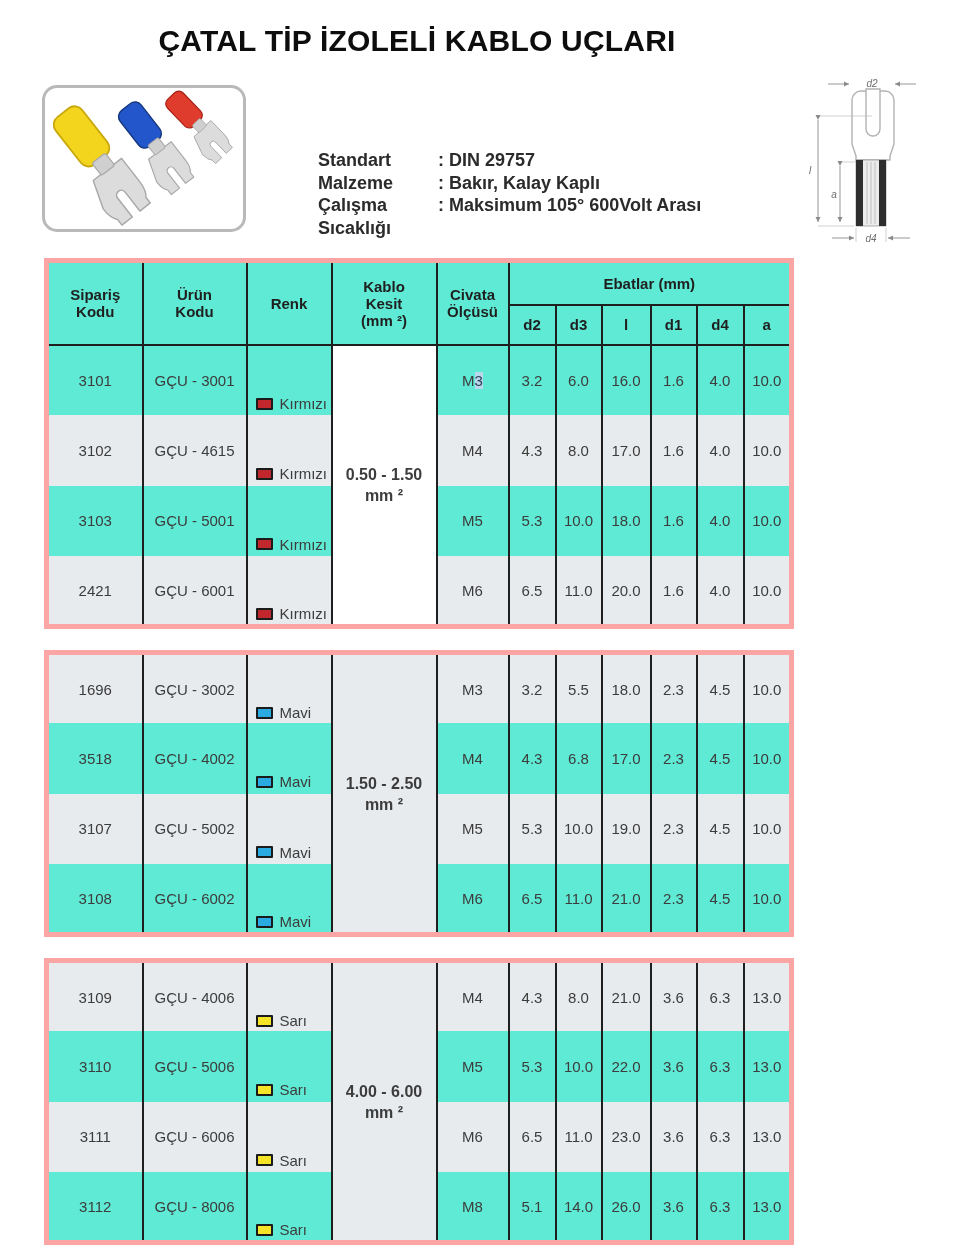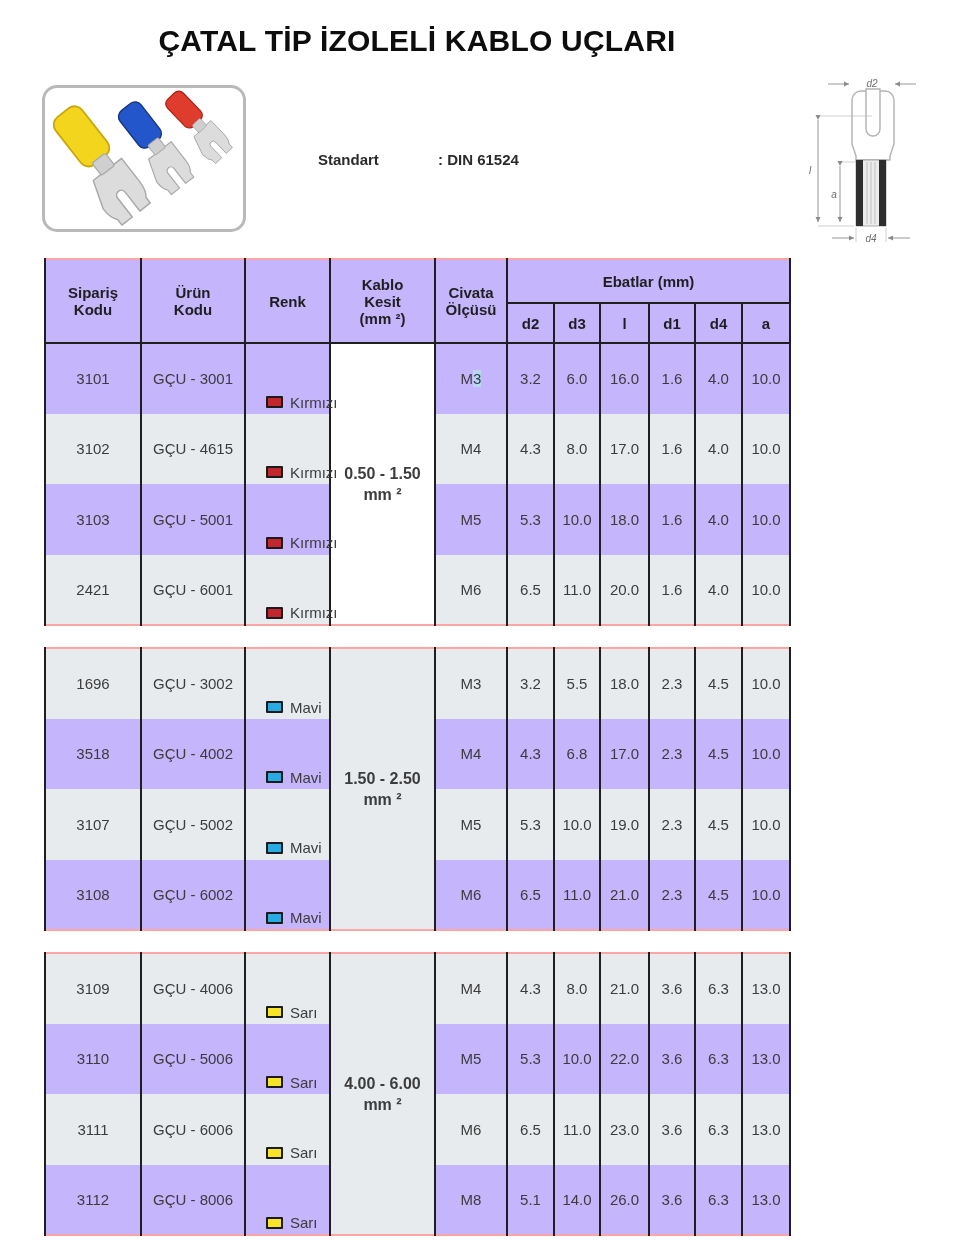--- a/index.html
+++ b/index.html
@@ -20,48 +20,48 @@
     font-size: 30px; font-weight: 800; letter-spacing: 0.2px;
     color: #0d0d0d;
   }
   .product-photo-box {
     position: absolute; left: 42px; top: 85px;
     width: 204px; height: 147px;
     border: 3px solid #b9b9b9; border-radius: 15px;
     background: #fff; overflow: hidden;
   }
   .specs { position: absolute; left: 318px; top: 149px; }
-  .spec-row { display: flex; font-size: 15px; line-height: 22.5px; font-weight: 700; color: #2b2b2b; }
+  .spec-row { display: flex; font-size: 18px; line-height: 22.5px; font-weight: 700; color: #2b2b2b; }
   .spec-label { width: 120px; }
   .spec-value { white-space: pre; }
   .tech-drawing { position: absolute; left: 792px; top: 68px; width: 164px; height: 184px; }
 
   
   .data-table {
     border-collapse: collapse; table-layout: fixed;
     width: 746px; margin-left: 44px; margin-bottom: 21px;
-    border: 2px solid #fca5a5;
-    background: #c4b5fd;
+    border: 5px solid #fca5a5;
+    background: #5eead4;
   }
   .tables-area { position: relative; }
   .data-table th, .data-table td {
     border-left: 2px solid #1f1f1f; border-right: 2px solid #1f1f1f;
     text-align: center; vertical-align: middle;
     font-size: 15px;
   }
   .data-table thead th {
     font-weight: 700; color: #1f1f1f; white-space: pre-line; line-height: 17px;
     border-bottom: 2px solid #1f1f1f;
   }
   th.ebatlar-header { height: 44px; }
   .subdim-row th { height: 40px; }
   .data-table tbody td { height: 70.5px; color: #3c3c3c; }
   tr.shaded td { background: #e8ebee; }
   td.kesit-cell { background: #ffffff; font-weight: 700; color: #1f1f1f; font-size: 16px; line-height: 21px; }
-  .renk-cell-inner { display: flex; align-items: center; justify-content: flex-start; padding-left: 20px; gap: 7px; margin-top: 47px; }
+  .renk-cell-inner { display: flex; align-items: center; justify-content: flex-start; padding-left: 8px; gap: 7px; margin-top: 47px; }
   .color-swatch {
     width: 17px; height: 12px; flex: 0 0 auto;
     border: 2px solid #1b1b1b; border-radius: 1px;
   }
   .text-selection { background: #b9d8ec; color: #2c3e55; }
 </style>
 </head>
 <body>
 
 <div class="page-header">
@@ -89,21 +89,29 @@
       <g transform="translate(152,35) rotate(-44) scale(0.78)">
         <rect x="-14" y="-48" width="28" height="48" rx="8" fill="#e03c2d" stroke="#a32014" stroke-width="1.5"></rect>
         <use href="#fork-metal"></use>
       </g>
     </svg>
   </div>
 
   <div class="specs">
     <div class="spec-row">
       <span class="spec-label">Standart</span>
-      <span class="spec-value">: DIN 61524</span>
+      <span class="spec-value">: DIN 29757</span>
+    </div>
+    <div class="spec-row">
+      <span class="spec-label">Malzeme</span>
+      <span class="spec-value">: Bakır, Kalay Kaplı</span>
+    </div>
+    <div class="spec-row">
+      <span class="spec-label">Çalışma Sıcaklığı</span>
+      <span class="spec-value">: Maksimum 105° 600Volt Arası</span>
     </div>
   </div>
 
   <div class="tech-drawing">
     <svg width="164" height="184" viewBox="0 0 164 184">
       <defs>
         <marker id="arr" markerWidth="8" markerHeight="8" refX="6" refY="3" orient="auto">
           <path d="M0,0 L6,3 L0,6 z" fill="#8a8a8a"></path>
         </marker>
       </defs>

